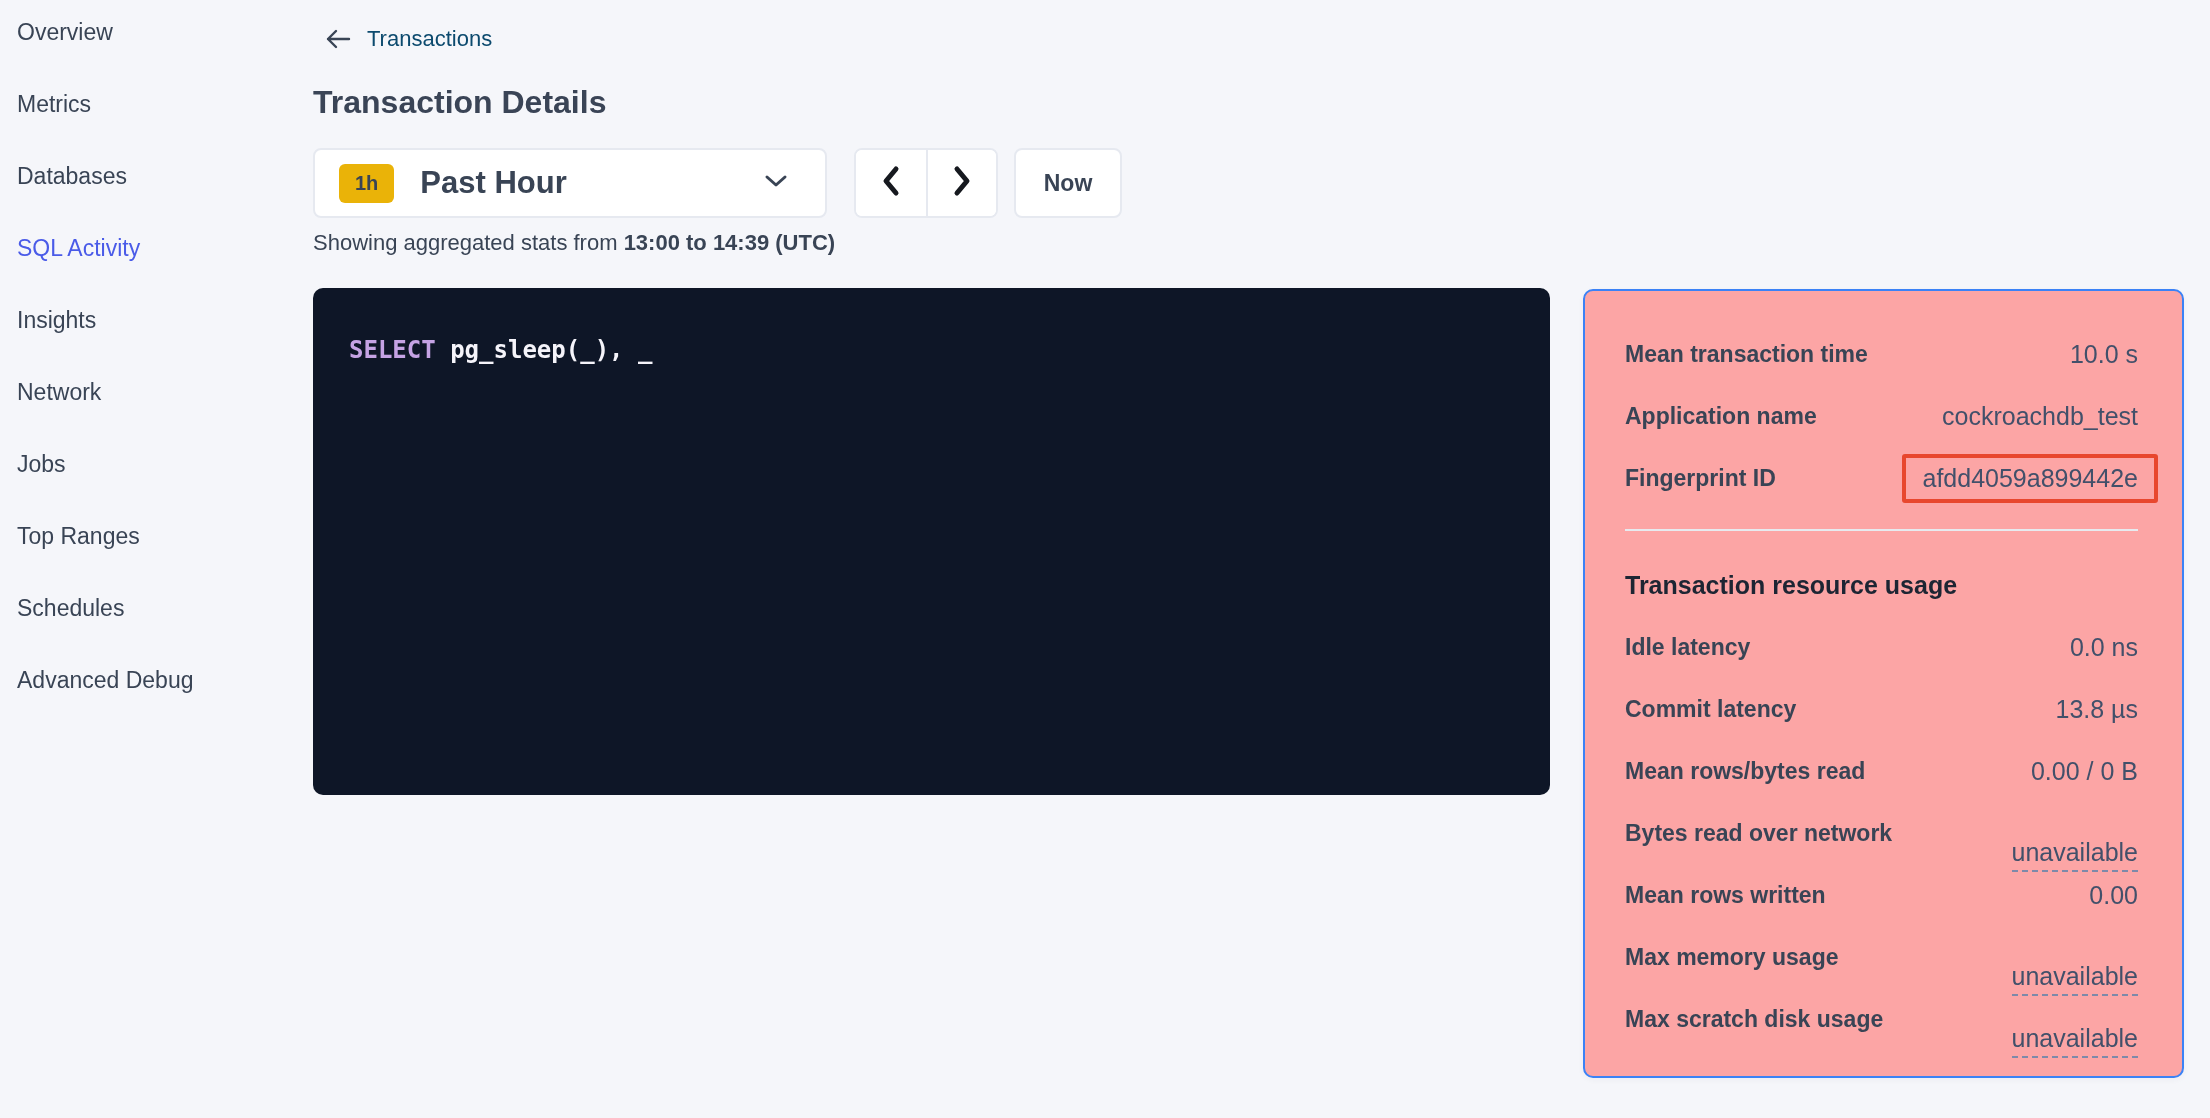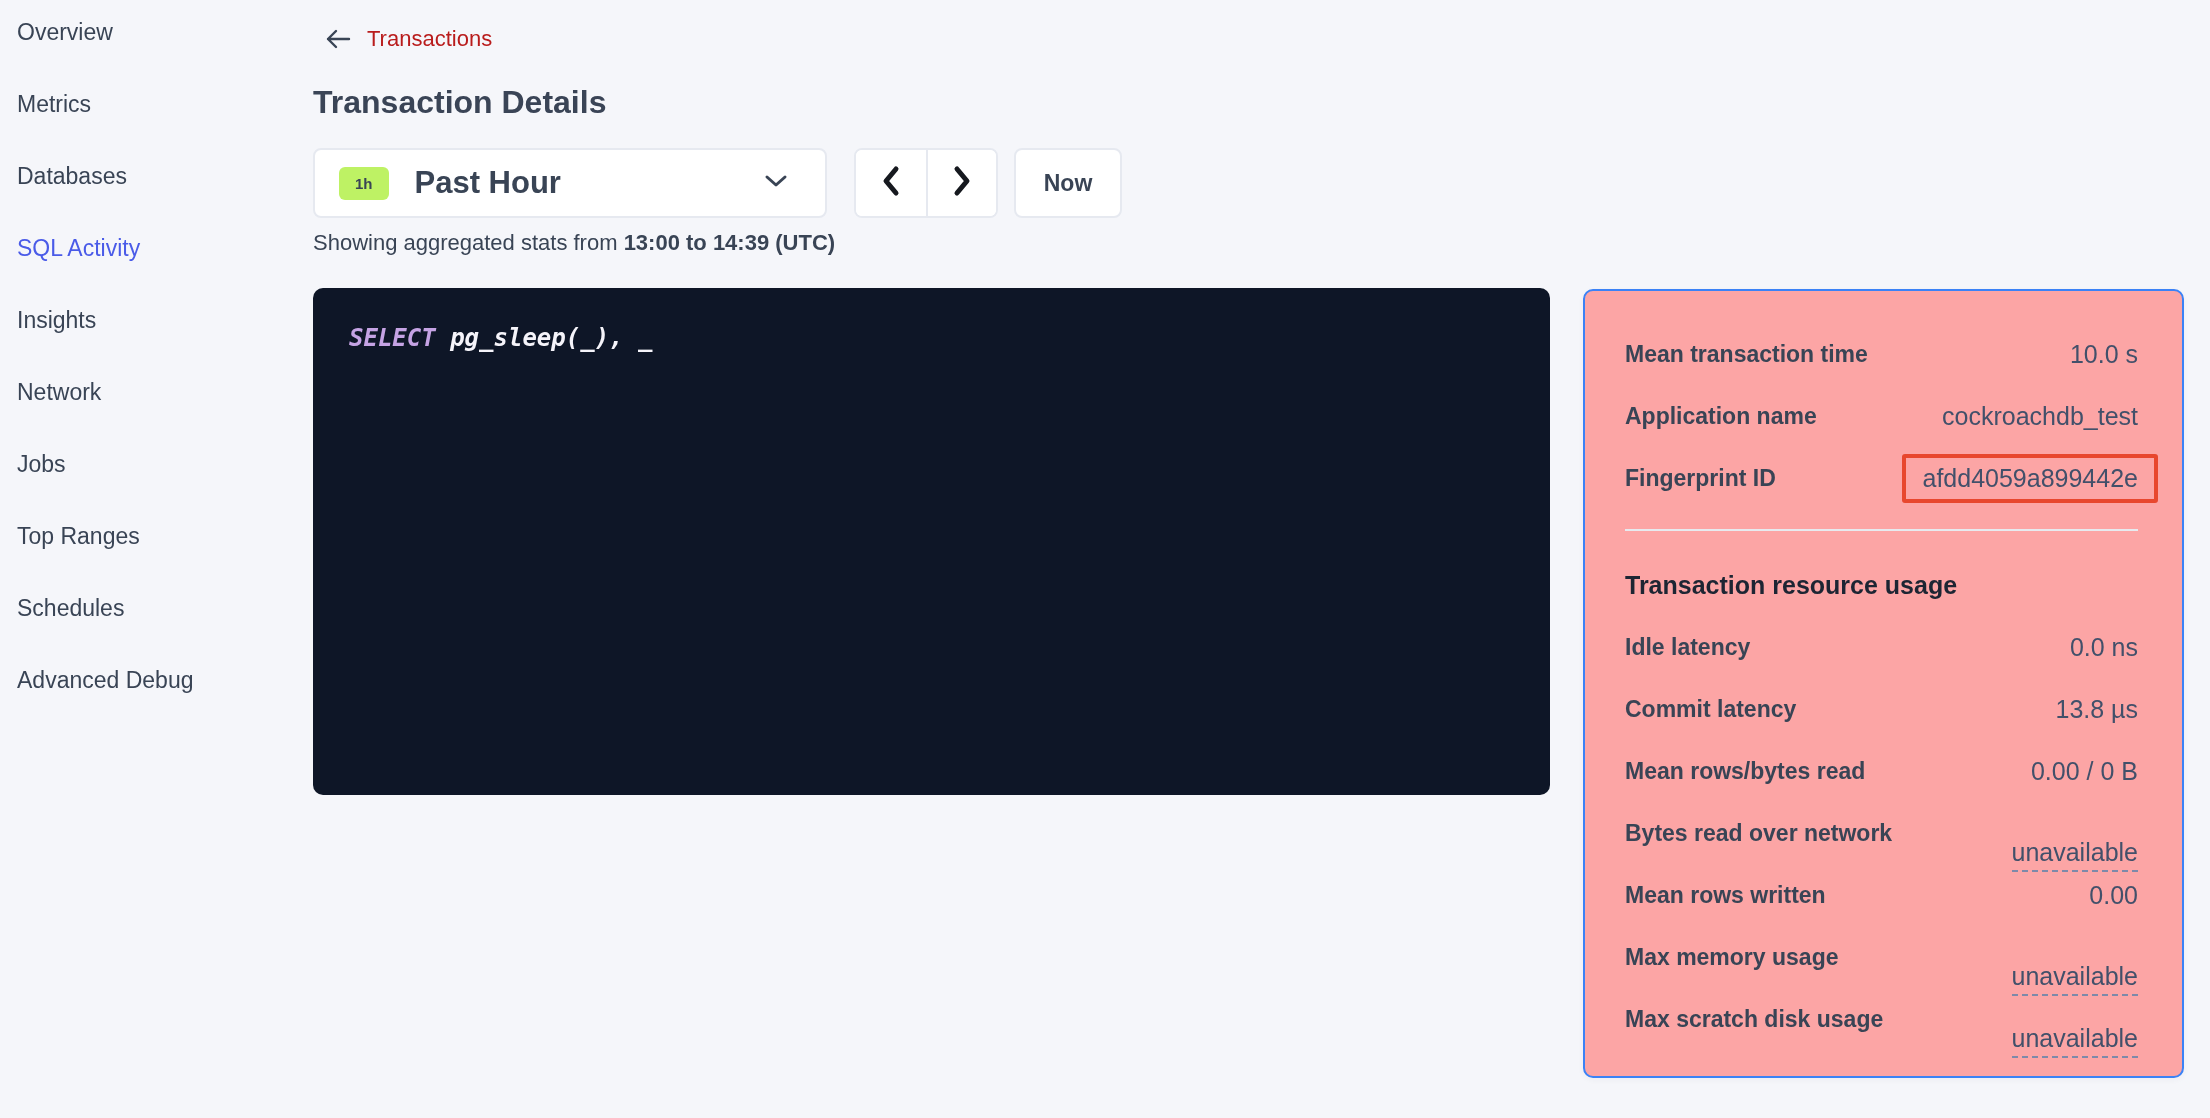--- a/index.html
+++ b/index.html
@@ -19,40 +19,40 @@
     font-size: 23px; color: #394455; cursor: pointer;
   }
   .nav-item.active { color: #4a5be8; }
 
   
   .main { position: absolute; left: 313px; top: 0; width: 1240px; }
 
   .breadcrumb {
     position: absolute; left: 12px; top: 26px;
     display: flex; align-items: center; gap: 16px;
-    font-size: 22px; color: #b91c1c; cursor: pointer;
+    font-size: 22px; color: #0c4a6e; cursor: pointer;
   }
   .breadcrumb svg { display: block; }
 
   .page-title {
     position: absolute; left: 0; top: 84px;
     font-size: 32px; font-weight: bold; color: #3a4456;
   }
 
   
   .picker-row { position: absolute; left: 0; top: 148px; height: 70px; display: flex; }
   .time-dropdown {
     width: 514px; height: 70px; background: #ffffff;
     border: 2px solid #e6e9f0; border-radius: 8px;
     display: flex; align-items: center; padding: 0 24px;
     cursor: pointer;
   }
   .time-badge {
-    background: #bef264; color: #394455; font-weight: bold;
-    font-size: 15px; border-radius: 6px;
+    background: #eab308; color: #394455; font-weight: bold;
+    font-size: 20px; border-radius: 6px;
     padding: 8px 16px; margin-right: 26px; text-align: right;
   }
   .time-label { font-size: 31px; color: #394455; flex: 1; font-weight: bold; }
   .time-dropdown svg { margin-right: 12px; }
 
   .arrow-group {
     display: flex; margin-left: 27px; background: #ffffff;
     border: 2px solid #e6e9f0; border-radius: 8px; overflow: hidden; height: 70px;
   }
   .arrow-btn {
@@ -68,22 +68,21 @@
     font-size: 23px; font-weight: bold; color: #394455; cursor: pointer;
   }
 
   .caption { position: absolute; left: 0; top: 230px; font-size: 22px; color: #394455; }
   .caption b { font-weight: bold; }
 
   
   .sql-box {
     position: absolute; left: 0; top: 288px; width: 1237px; height: 507px;
     background: #0e1627; border-radius: 10px;
-    padding: 36px 36px;
-    font-style: italic;
+    padding: 48px 36px;
   }
   .sql-code {
     font-family: "DejaVu Sans Mono", monospace;
     font-size: 24px; font-weight: bold; color: #f5f4fa; white-space: pre;
   }
   .sql-code .kw { color: #c5a3e4; }
 
   
   .card {
     position: absolute; left: 1583px; top: 289px; width: 601px; height: 789px;

